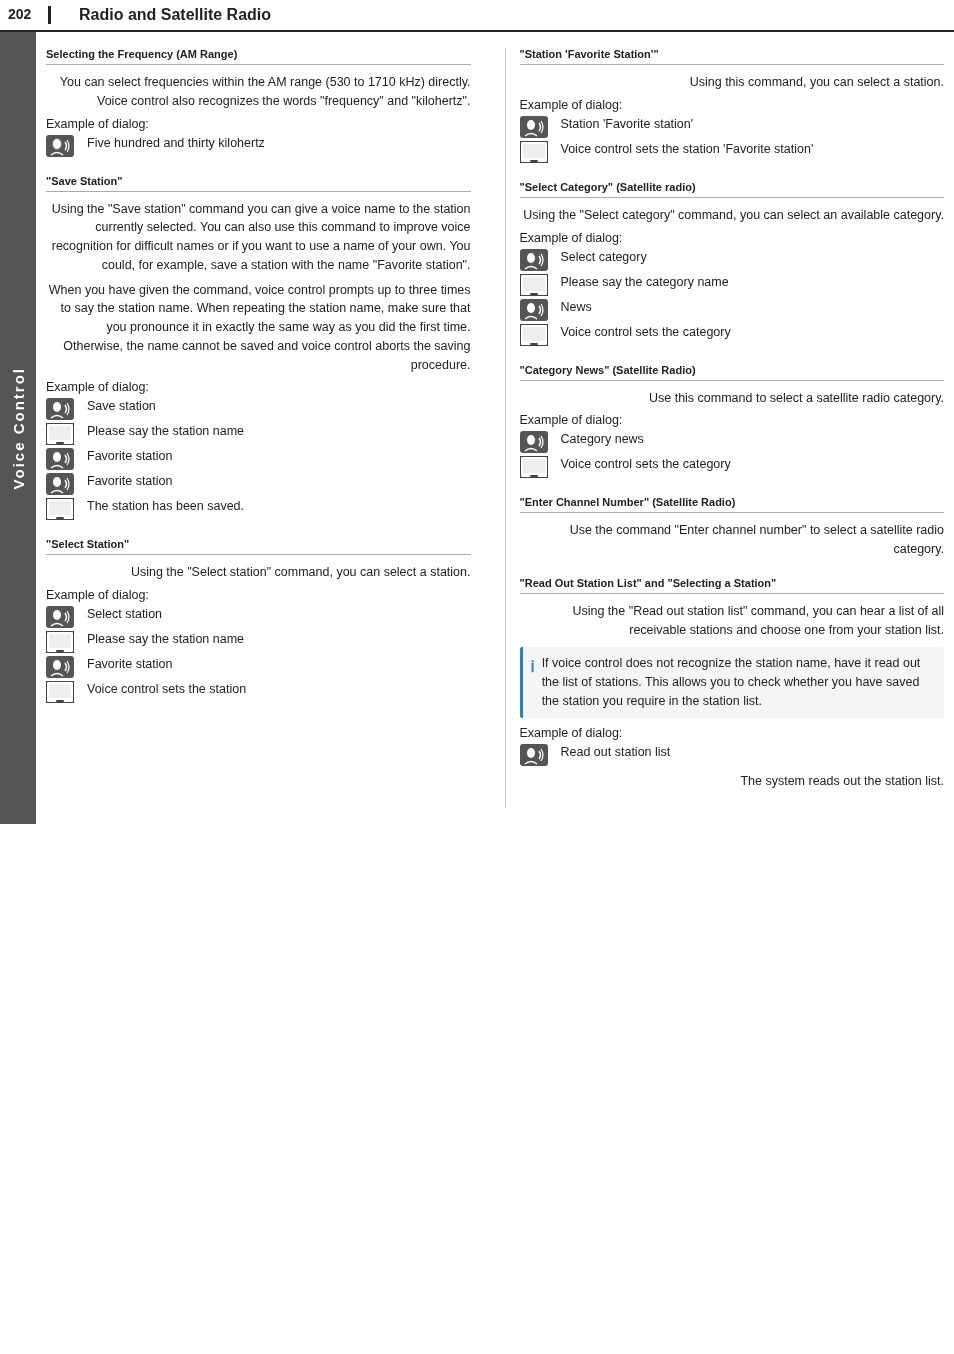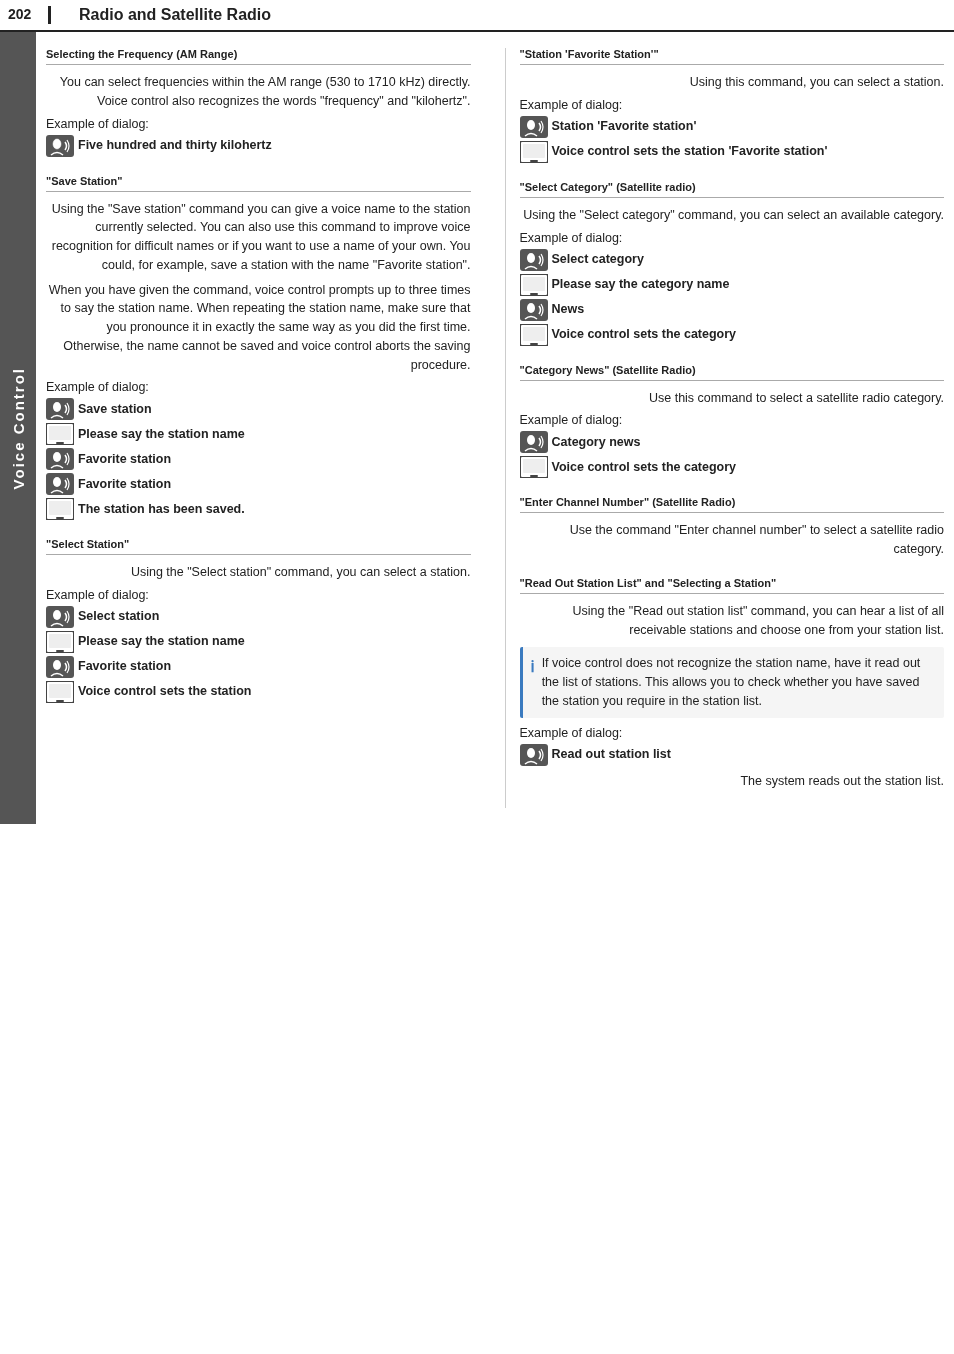--- a/index.html
+++ b/index.html
@@ -93,24 +93,23 @@
       text-align: right;
     }
 
     .example-label {
       font-size: 12.5px;
       margin-bottom: 4px;
     }
 
     .dialog-row {
       display: flex;
-      align-items: center;
+      align-items: flex-start;
       margin-bottom: 3px;
-      gap: 4px;
-      font-weight: bold;
+      gap: 13px;
     }
 
     .dialog-text {
       font-size: 12.5px;
       line-height: 1.4;
     }
 
     .info-box {
       display: flex;
       align-items: flex-start;

